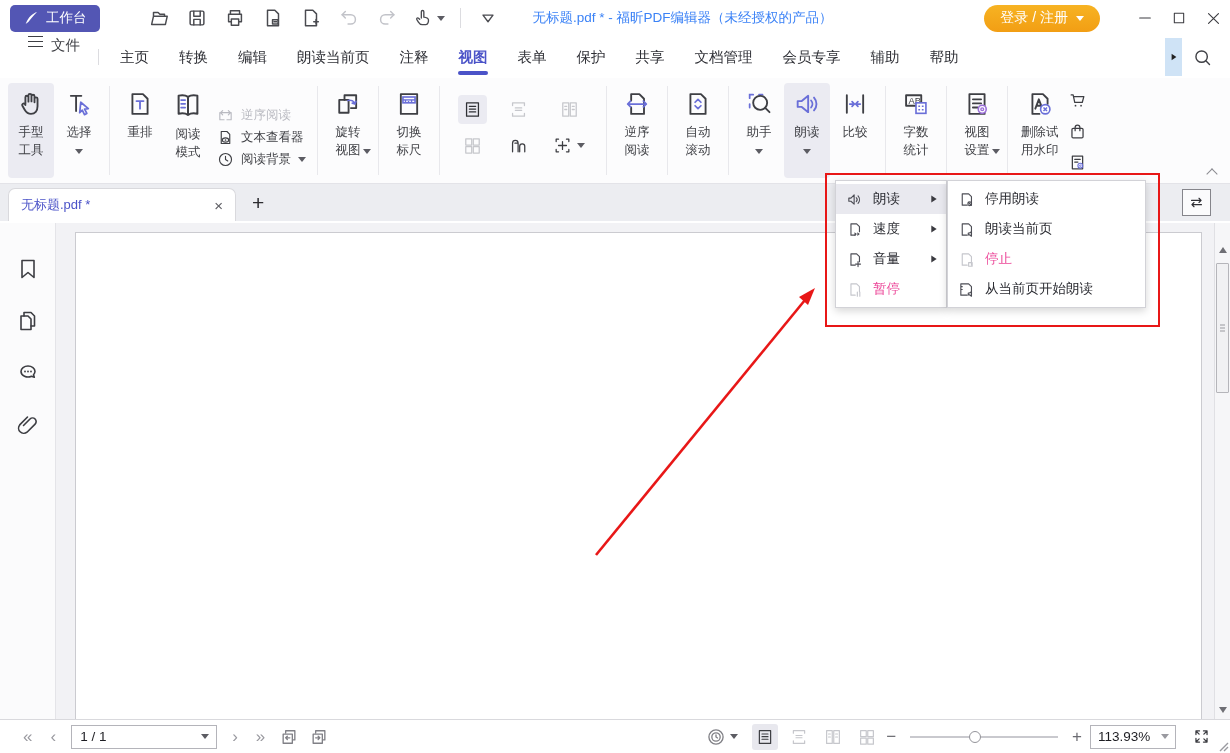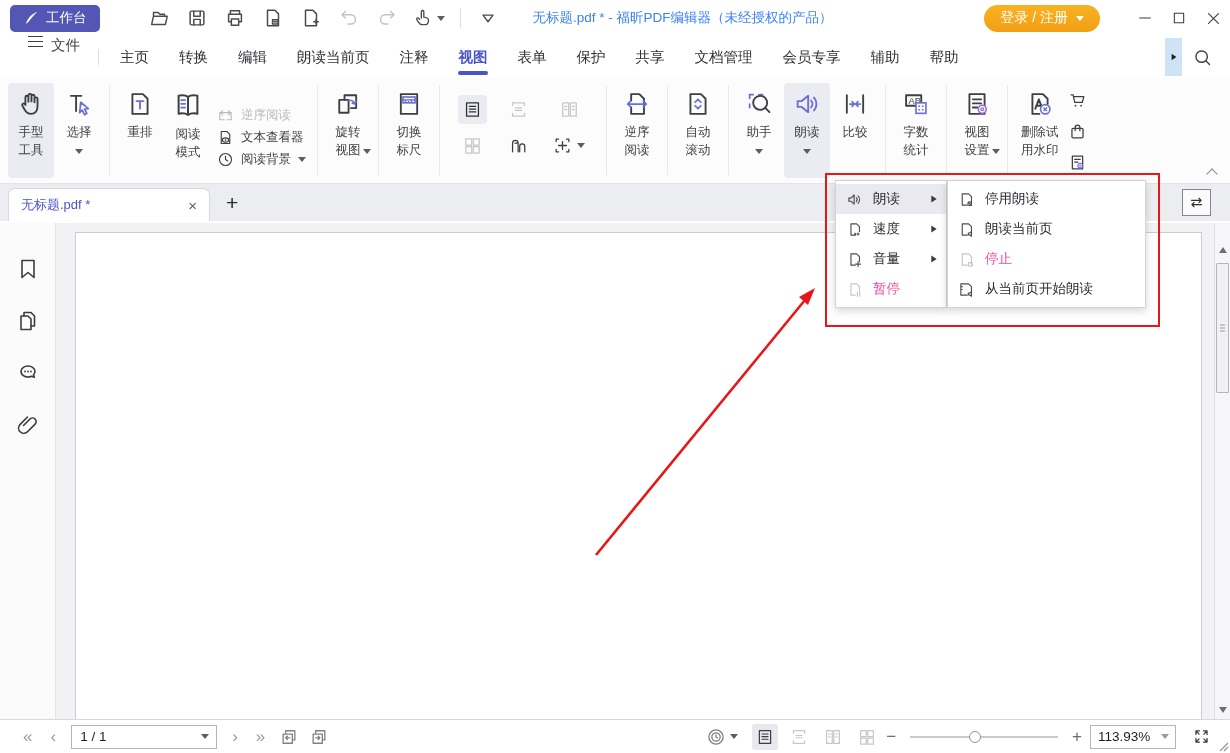--- a/index.html
+++ b/index.html
@@ -47,21 +47,21 @@
   .rrow{display:flex;align-items:center;gap:7px;font-size:12.5px;height:22px;color:#3e3f44;}
   .rrow.dis{color:#b9bac1;}
   .rgrid{display:grid;grid-template-columns:34px 34px 44px;grid-template-rows:36px 36px;align-items:center;justify-items:center;padding:8px 8px 0;column-gap:12px;}
   .gcell{display:flex;align-items:center;gap:5px;}
   .gsel{background:#ebebf2;border-radius:4px;padding:5px;}
   .rcol{display:flex;flex-direction:column;justify-content:flex-start;gap:12px;padding:8px 2px 0;color:#3e3f44;}
   .ribbon-collapse{position:absolute;right:12px;bottom:8px;width:10px;height:7px;}
   .ribbon-collapse:before{content:"";position:absolute;left:0;top:2px;width:7px;height:7px;border-left:1.8px solid #8a8a90;border-top:1.8px solid #8a8a90;transform:rotate(45deg);}
   
   .tabbar{height:37px;background:#ecedf1;display:flex;align-items:flex-end;position:relative;}
-  .tab{margin-left:8px;width:202px;height:33px;background:#fff;border:1px solid #d9d9dd;border-bottom:none;border-radius:7px 7px 0 0;display:flex;align-items:center;justify-content:space-between;padding:0 12px;font-size:13px;color:#4b53c8;}
+  .tab{margin-left:8px;width:228px;height:33px;background:#fff;border:1px solid #d9d9dd;border-bottom:none;border-radius:7px 7px 0 0;display:flex;align-items:center;justify-content:space-between;padding:0 12px;font-size:13px;color:#4b53c8;}
   .tab-close{color:#5c5c62;font-size:15px;}
   .tab-new{margin-left:16px;font-size:21px;color:#2c2c30;align-self:center;line-height:1;}
   .tab-sync{position:absolute;right:19px;top:5px;width:29px;height:27px;border:1px solid #85858b;background:#fbfbfc;display:flex;align-items:center;justify-content:center;color:#2e2e33;}
   
   .main{position:absolute;top:223px;bottom:34px;left:0;right:0;display:flex;}
   .rail{width:56px;background:#fbfbfc;border-right:1px solid #e4e4e8;display:flex;flex-direction:column;align-items:center;padding-top:34px;gap:28px;color:#3c3d42;position:relative;}
   .rail-expander{position:absolute;right:-8px;top:239px;width:0;height:0;border-top:5px solid transparent;border-bottom:5px solid transparent;border-left:7px solid #1a1a1a;}
   .canvas{flex:1;background:#f2f2f5;position:relative;overflow:hidden;}
   .page{position:absolute;left:19px;top:9px;width:1127px;height:600px;background:#fff;border:1px solid #cbcbd0;}
   .vscroll{width:16px;background:#f6f6f8;border-left:1px solid #e0e0e4;position:relative;}

